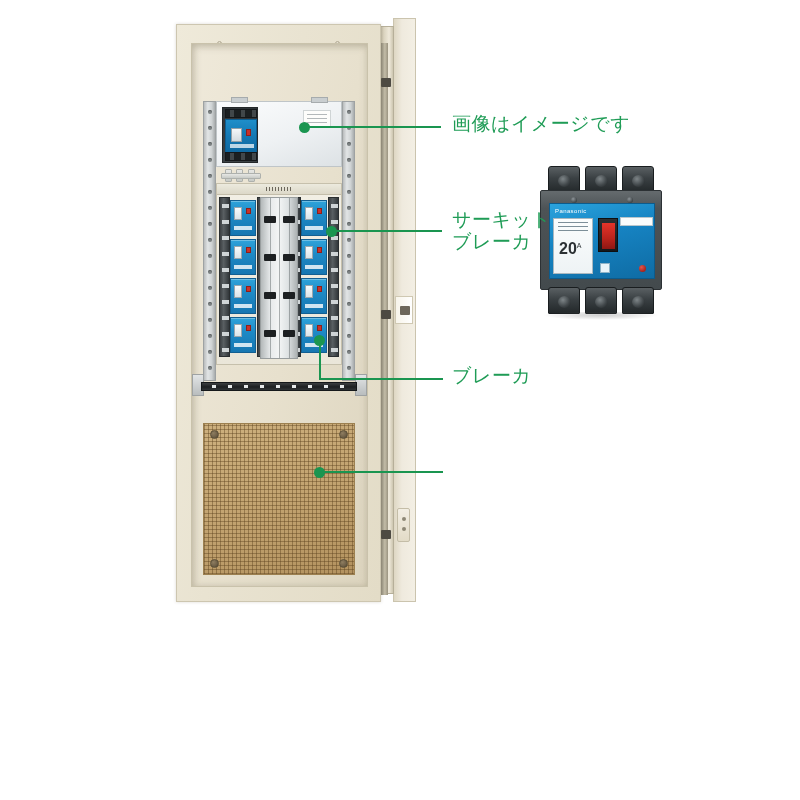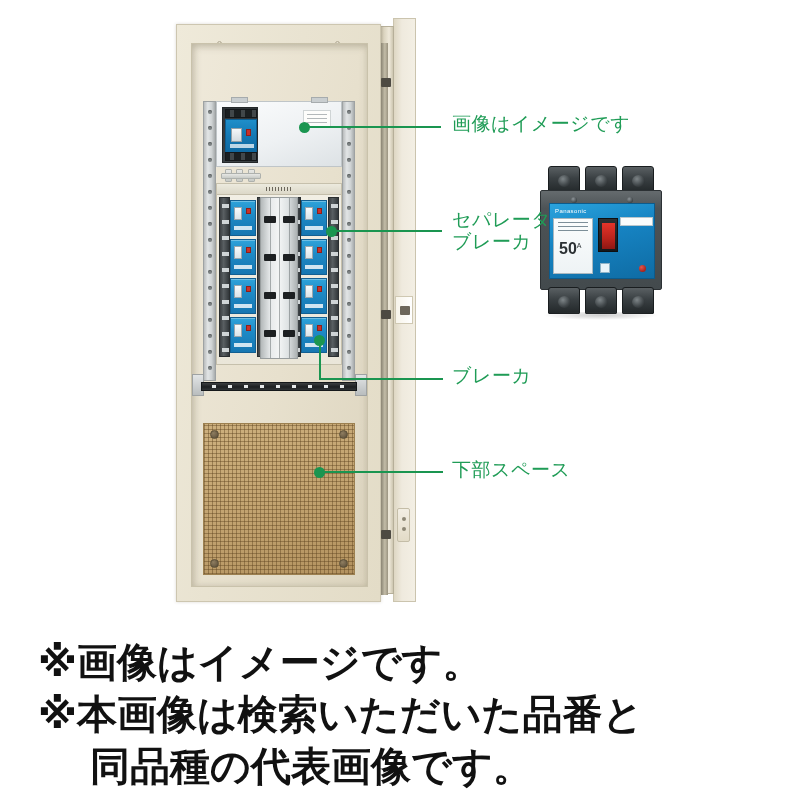--- a/index.html
+++ b/index.html
@@ -873,21 +873,21 @@
       <span class="pr-mid-scr" style="left:30px"></span>
       <span class="pr-mid-scr" style="left:86px"></span>
 
       <div class="pr-face">
         <span class="pr-brand">Panasonic</span>
 
         <div class="pr-plate">
           <span class="ln"></span>
             <span class="ln"></span>
             <span class="ln"></span>
-          <span class="pr-amp"><span>50</span><sup>A</sup></span>
+          <span class="pr-amp"><span>20</span><sup>A</sup></span>
         </div>
 
         <div class="pr-trip">
             <i></i>
           </div>
         <span class="pr-white"></span>
         <span class="pr-sq"></span>
         <span class="pr-led"></span>
       </div>
     </div>
@@ -901,32 +901,26 @@
   </div>
 
   <div class="callout-layer">
 
     <span class="lead-dot" style="left:299px; top:122px;"></span>
     <span class="lead-line lead-h" style="left:309px; top:126px; width:132px;"></span>
     <div class="callout-label" style="left:452px; top:112px;">画像はイメージです</div>
 
     <span class="lead-dot" style="left:326px; top:226px;"></span>
     <span class="lead-line lead-h" style="left:336px; top:230px; width:106px;"></span>
-    <div class="callout-label" style="left:452px; top:208px;">セパレータ
+    <div class="callout-label" style="left:452px; top:208px;">サーキット
 ブレーカ</div>
 
     <span class="lead-dot" style="left:314px; top:335px;"></span>
     <span class="lead-line lead-v" style="left:319px; top:344px; height:36px;"></span>
     <span class="lead-line lead-h" style="left:319px; top:378px; width:124px;"></span>
     <div class="callout-label" style="left:452px; top:364px;">ブレーカ</div>
 
     <span class="lead-dot" style="left:314px; top:467px;"></span>
     <span class="lead-line lead-h" style="left:324px; top:471px; width:119px;"></span>
-    <div class="callout-label" style="left:452px; top:458px;">下部スペース</div>
   </div>
 
-  <div class="notice">
-    <div>※画像はイメージです。</div>
-    <div>※本画像は検索いただいた品番と</div>
-    <div class="ln3">同品種の代表画像です。</div>
-  </div>
 
 </div>
 
 </body></html>

